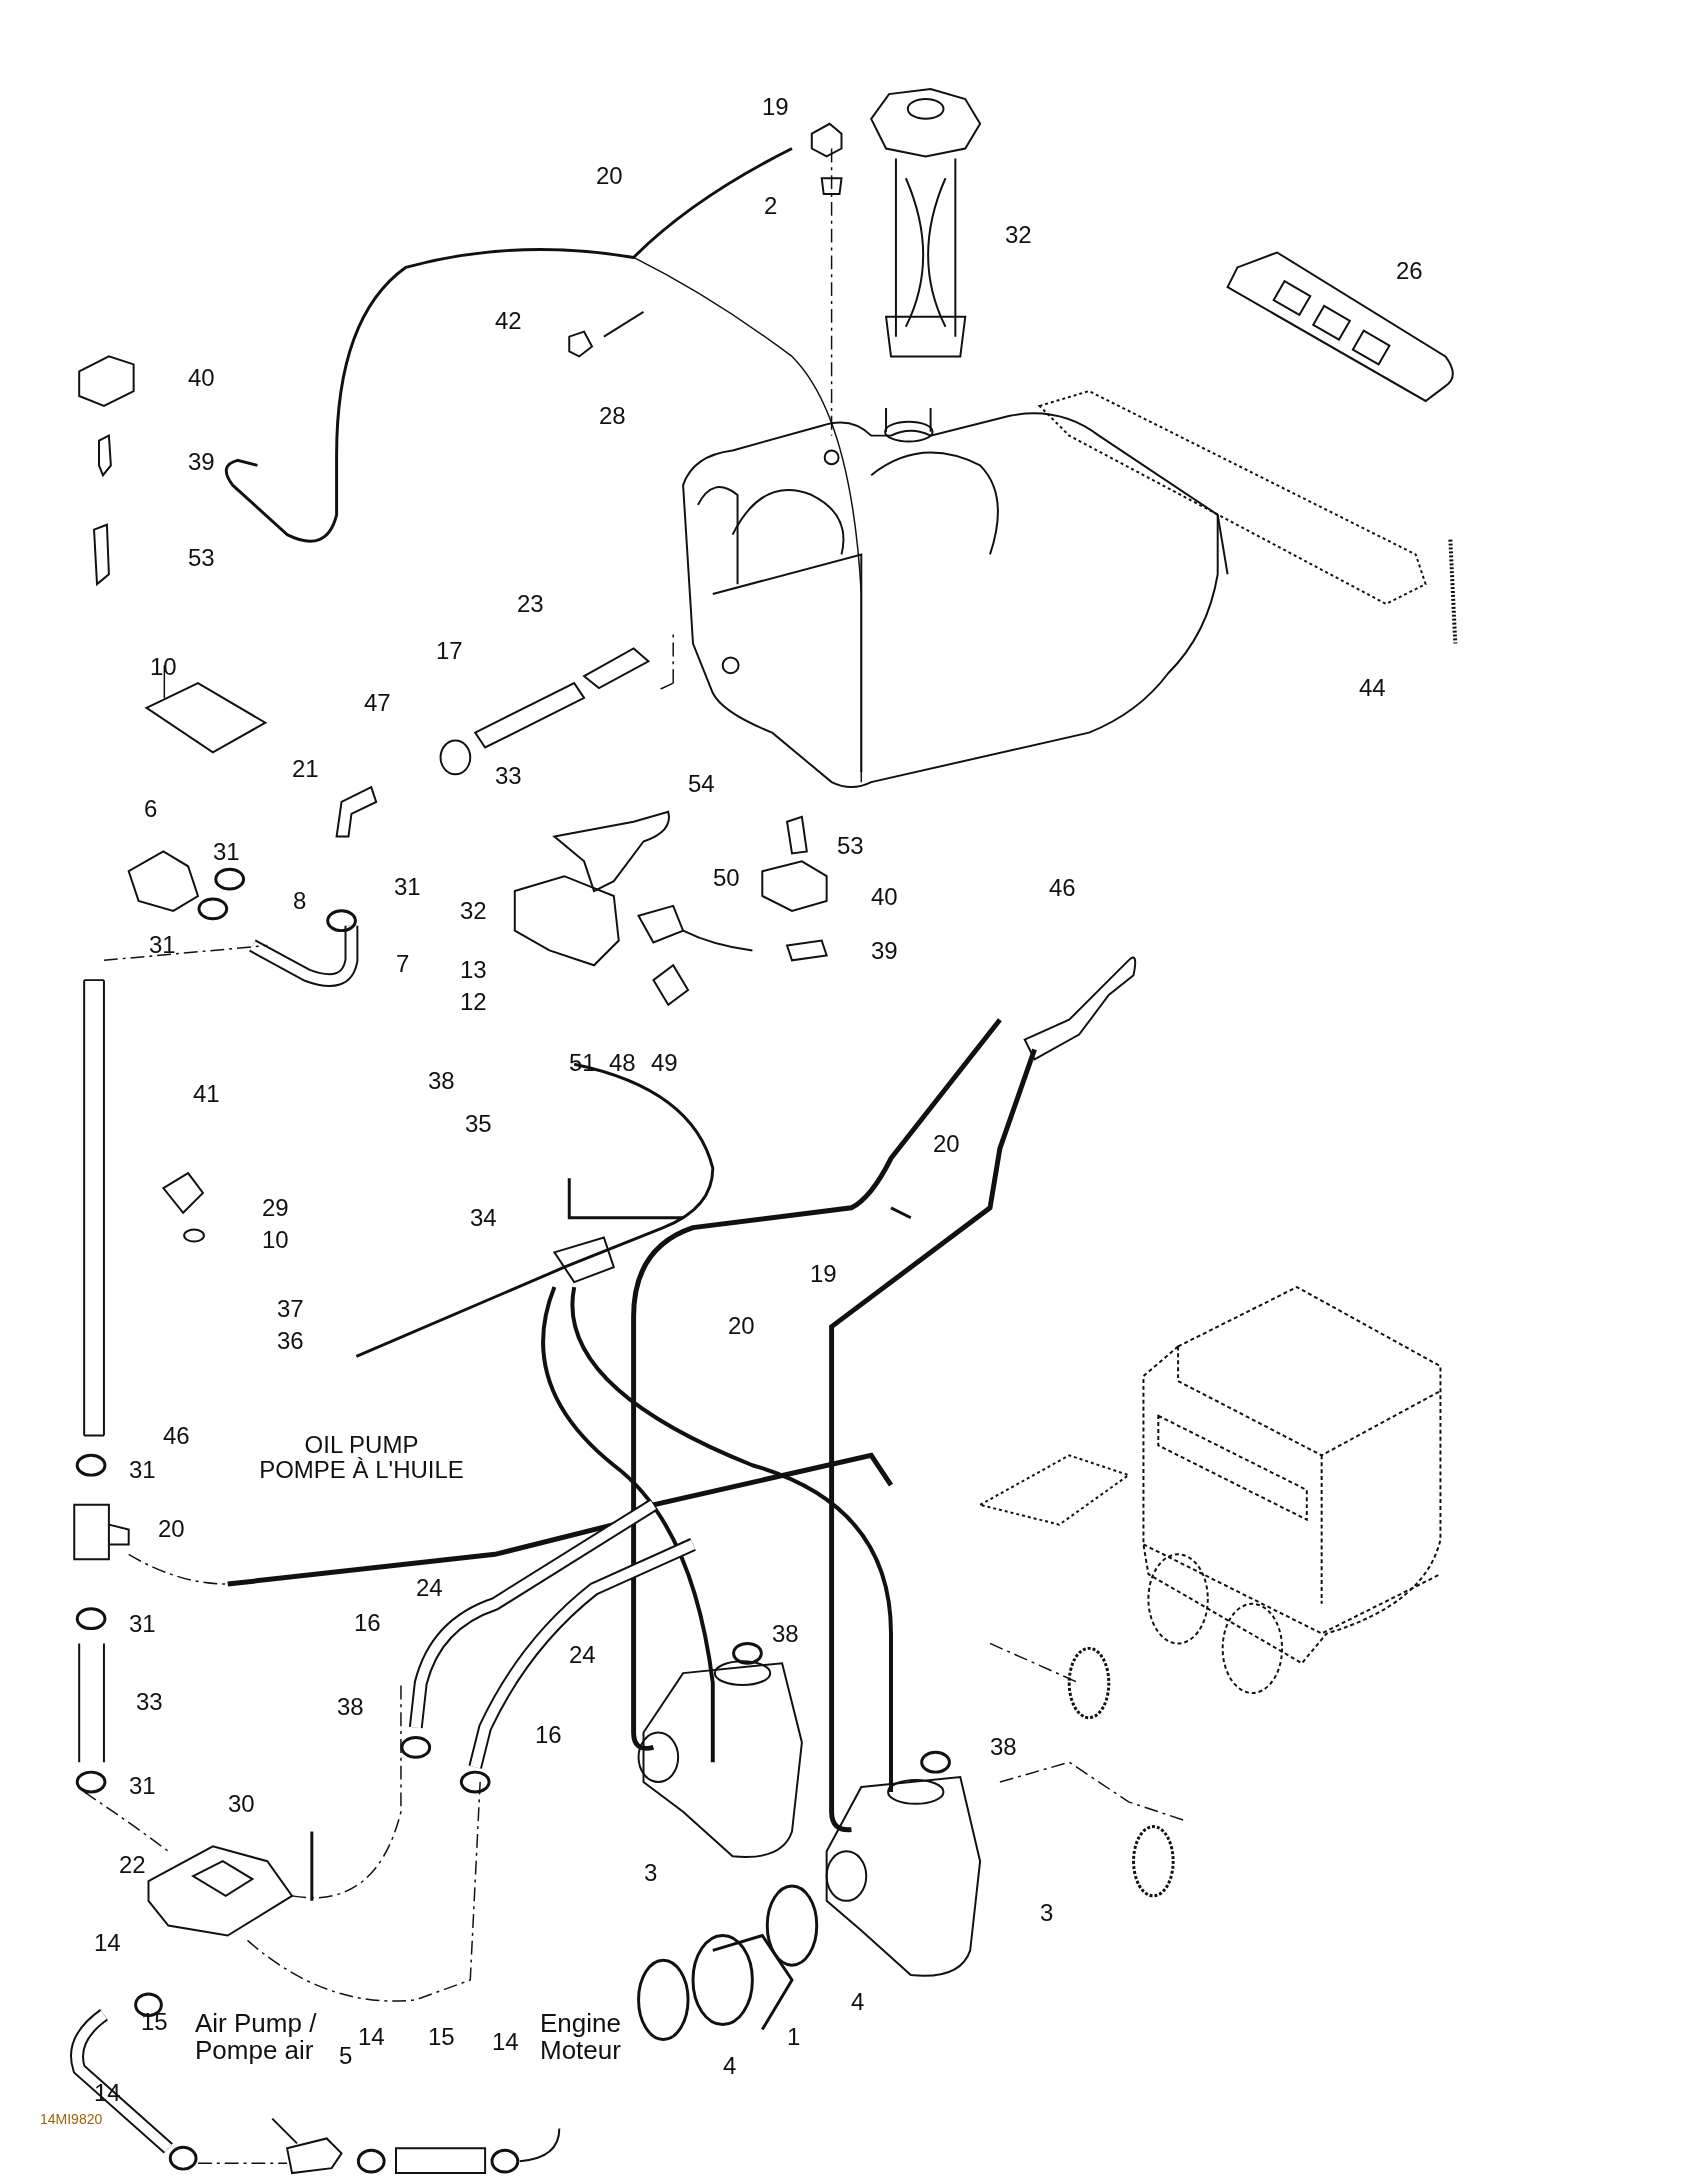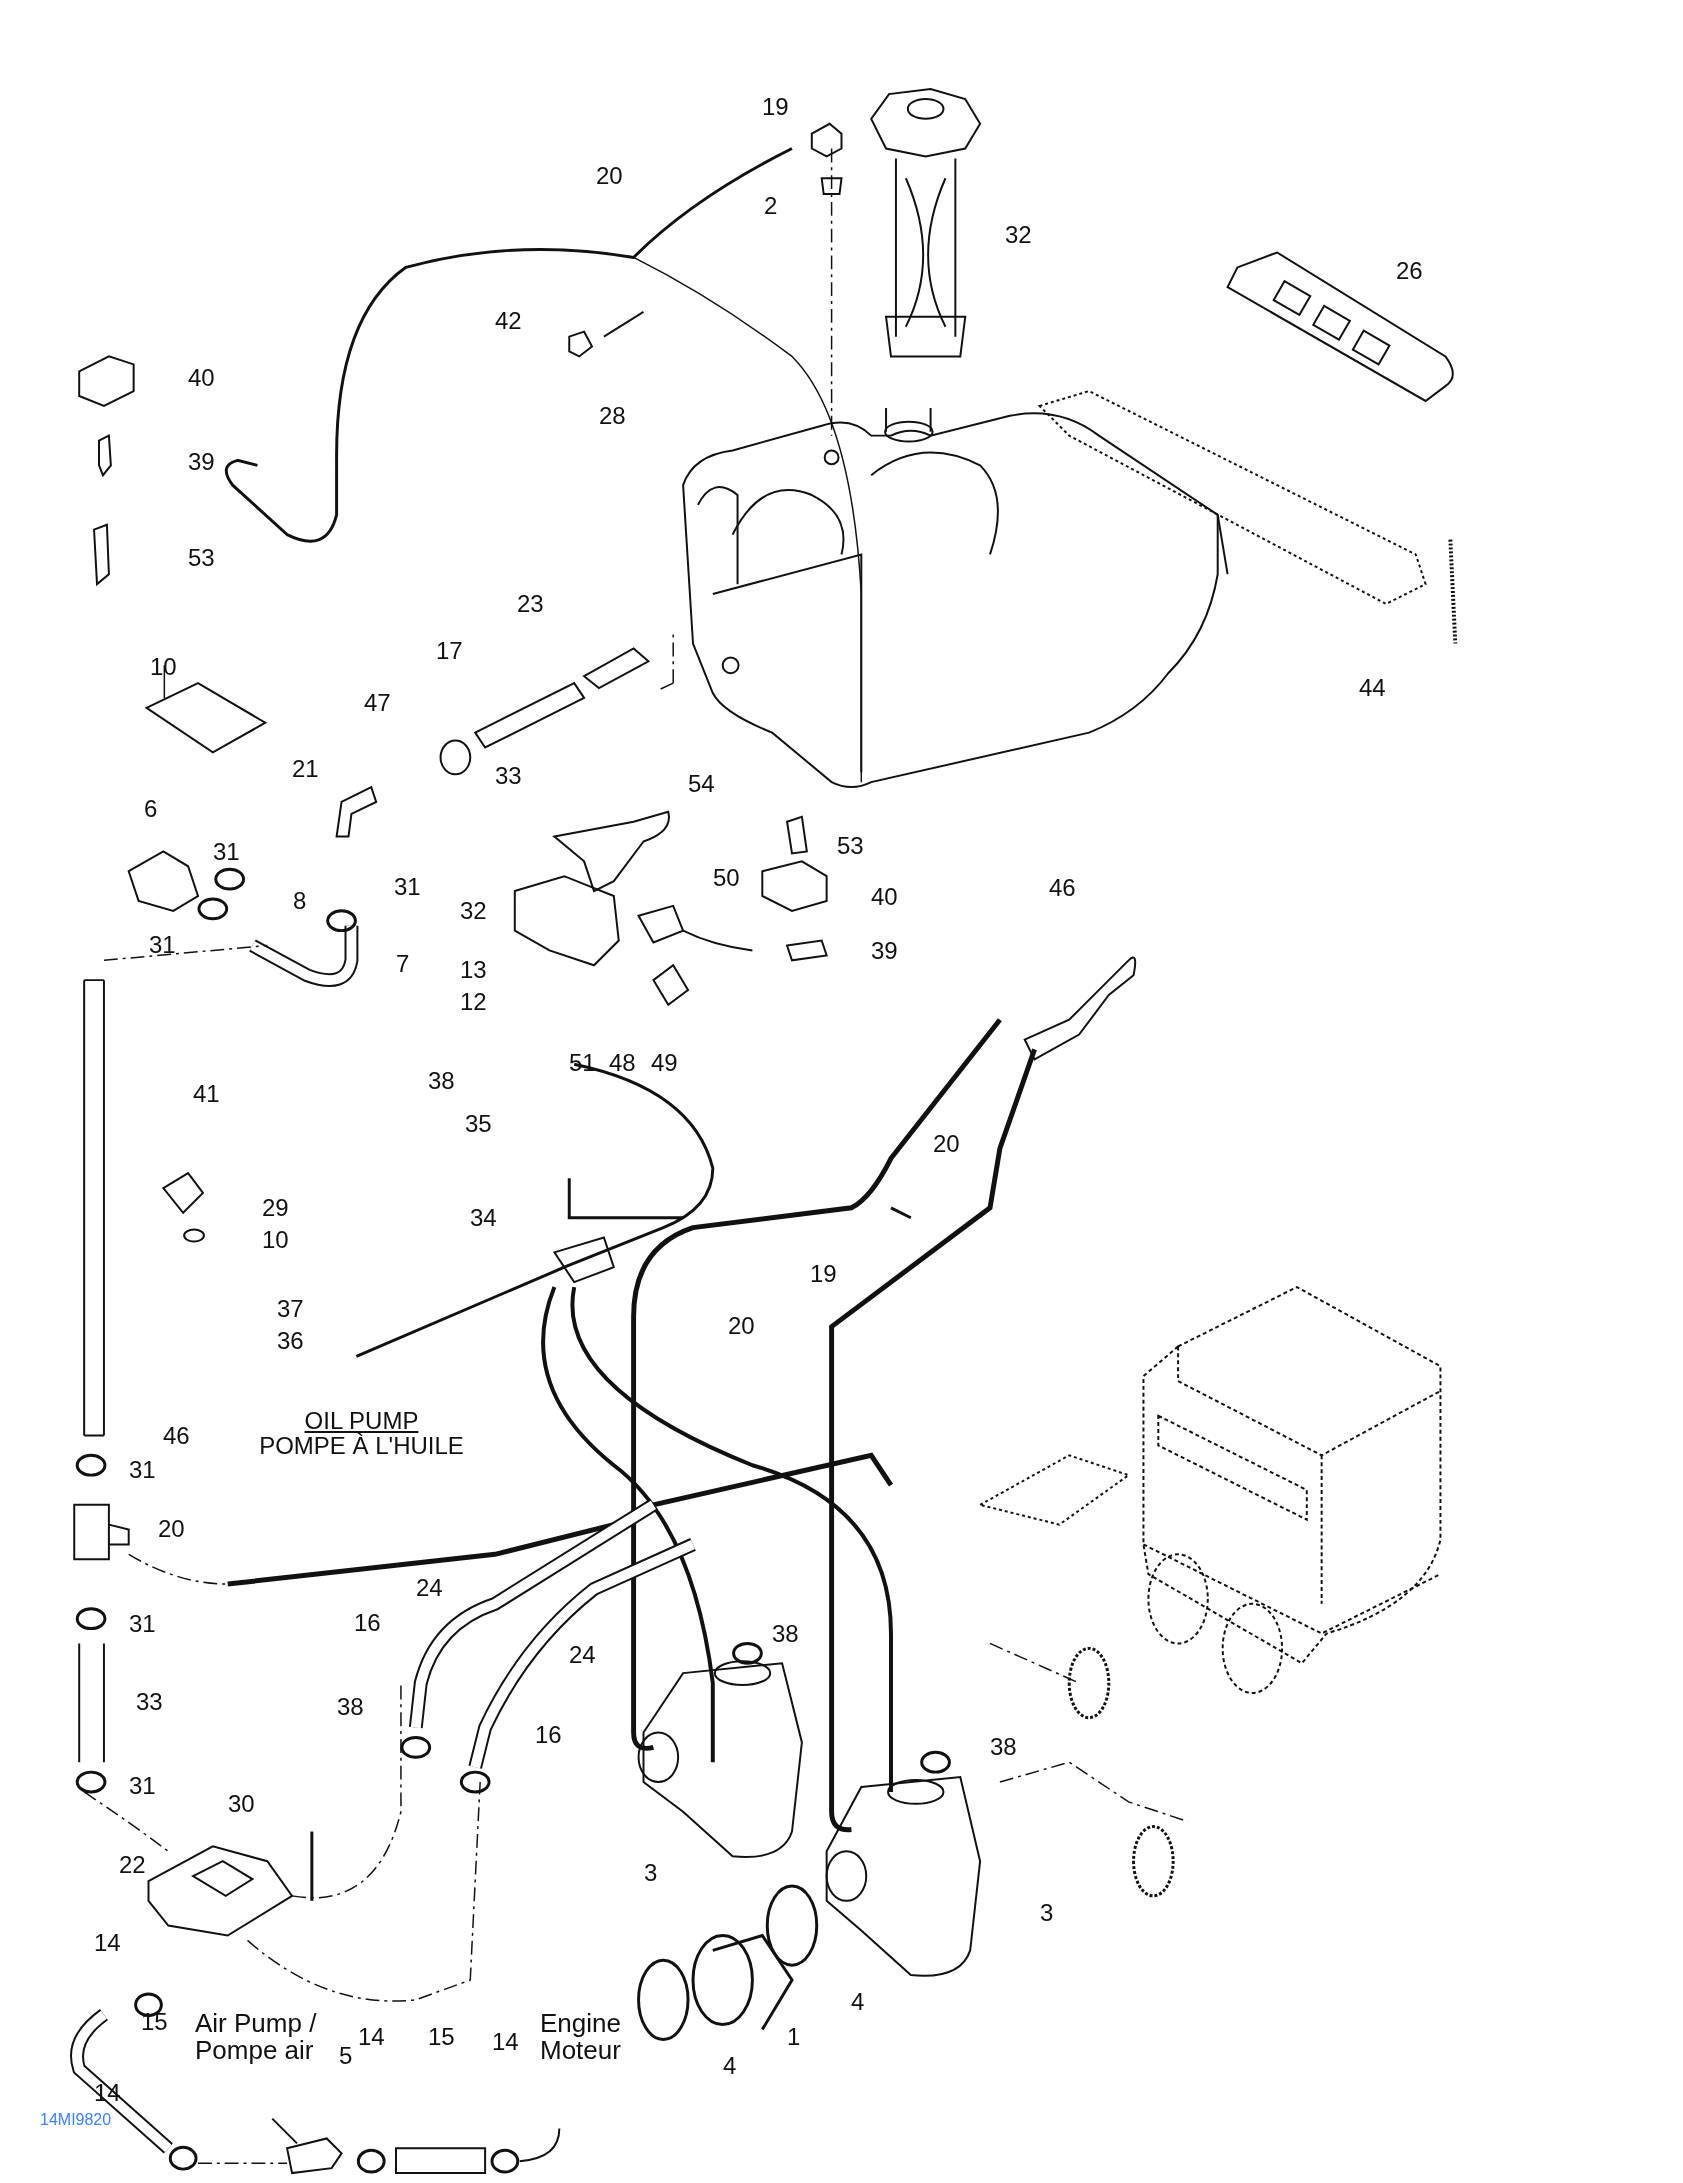--- a/index.html
+++ b/index.html
@@ -1,22 +1,22 @@
 <!DOCTYPE html>
 <html><head>
 <meta charset="utf-8">
 <style>
   html,body{margin:0;padding:0;background:#fff;}
   body{width:1683px;height:2184px;position:relative;overflow:hidden;font-family:"Liberation Sans",sans-serif;}
   #art{position:absolute;left:0;top:0;width:1683px;height:2184px;}
   .lbl{position:absolute;font-size:24px;color:#111;white-space:nowrap;line-height:1;}
   .cap{position:absolute;font-size:26px;color:#111;line-height:1.05;white-space:nowrap;}
-  .ref{position:absolute;font-size:16px;color:#3b82f6;}
+  .ref{position:absolute;font-size:14px;color:#a16207;}
   .oil{position:absolute;font-size:24px;color:#111;text-align:center;line-height:1.05;}
-  .oil .u{text-decoration:underline;}
+  .oil .u{margin-top:24px;}
 </style>
 </head>
 <body>
 
 <svg id="art" viewBox="0 0 1700 2206" xmlns="http://www.w3.org/2000/svg" fill="none" stroke="#111" stroke-width="2">
 
   <g>
     <path d="M690 490 Q700 460 740 455 L830 430 Q860 420 880 440 L900 440 Q920 430 940 440 L1020 420 Q1070 410 1110 440 L1230 520 L1230 580 Q1220 640 1180 680 Q1150 720 1100 740 L880 790 Q860 800 840 790 L780 740 Q730 720 720 700 L700 650 Z"></path>
     <path d="M705 510 Q720 480 745 500 L745 590"></path>
     <path d="M740 540 Q770 480 820 500 Q860 520 850 560"></path>

